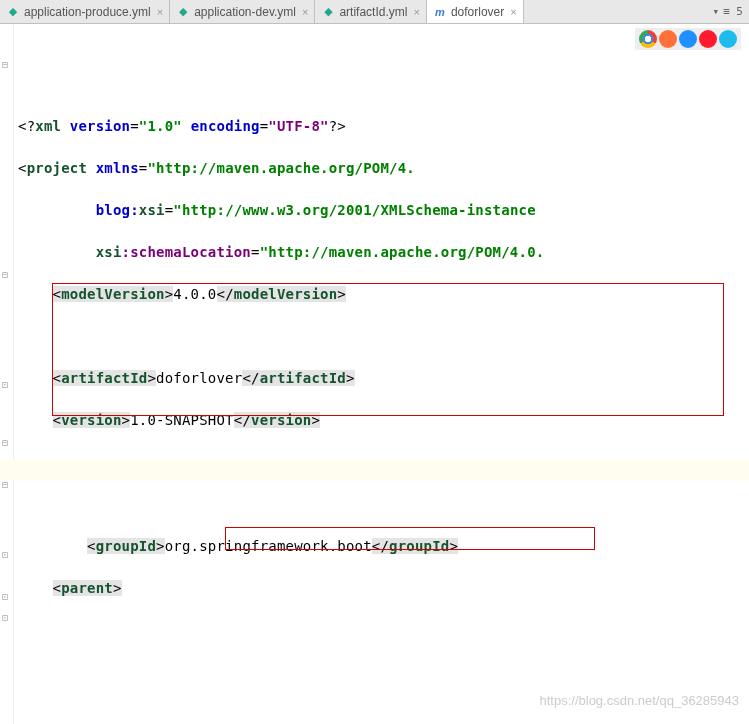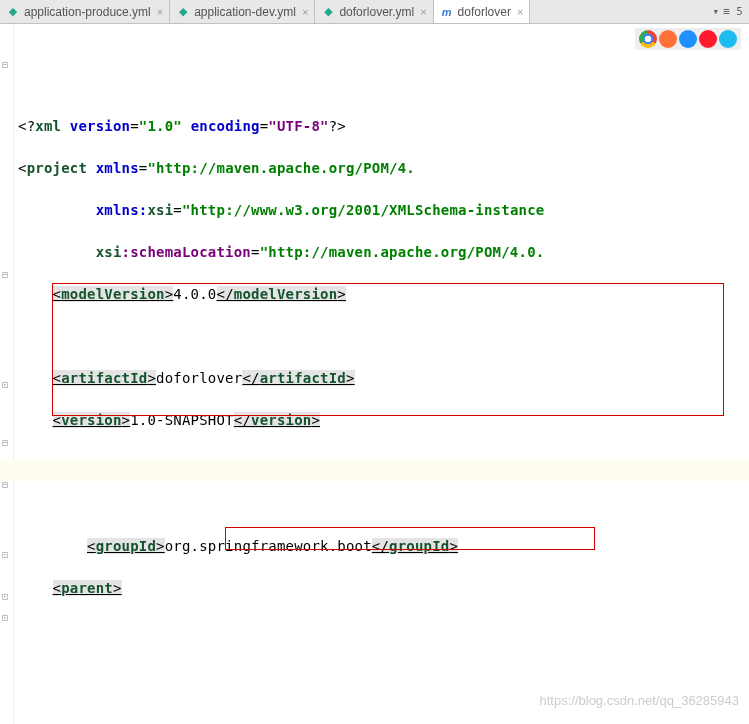--- a/index.html
+++ b/index.html
@@ -75,21 +75,21 @@
   height: 10px;
   font-size: 10px;
   color: #aaa;
 }
 .b { color: #14532d; font-weight: bold; }   
 .gb{ color: #008000; font-weight: bold; }   
 .ab{ color: #7a007a; font-weight: bold; }   
 .br{ color: #000; }                          
 .at{ color: #0000cc; font-weight: bold; }   
 .txt{ color: #000; margin-top: 28px; }
-.hl { background: #e4e4e4; text-decoration: underline; } 
+.hl { background: #e4e4e4; } 
 .redbox {
   border: 1px solid #d40000;
   position: absolute;
 }
 .box1 { left: 52px; top: 259px; width: 672px; height: 133px; }
 .box2 { left: 225px; top: 503px; width: 370px; height: 23px; }
 .yellow-row {
   position: absolute;
   left: 0;
   width: 749px;
@@ -135,21 +135,21 @@
     <span>application-produce.yml</span>
     <span class="tab-close">×</span>
   </div>
   <div class="tab">
     <span class="tab-icon yml">◆</span>
     <span>application-dev.yml</span>
     <span class="tab-close">×</span>
   </div>
   <div class="tab">
     <span class="tab-icon yml">◆</span>
-    <span>doforlover.yml</span>
+    <span>artifactId.yml</span>
     <span class="tab-close">×</span>
   </div>
   <div class="tab active">
     <span class="tab-icon m">m</span>
     <span>doforlover</span>
     <span class="tab-close">×</span>
   </div>
   <div class="right-ctrl">
     <span>▾</span>
     <span>≡ 5</span>
@@ -172,21 +172,21 @@
     <span class="gutter-mark" style="top:408px">⊟</span>
     <span class="gutter-mark" style="top:450px">⊟</span>
     <span class="gutter-mark" style="top:520px">⊡</span>
     <span class="gutter-mark" style="top:562px">⊡</span>
     <span class="gutter-mark" style="top:583px">⊡</span>
   </div>
   <div class="yellow-row"></div>
 
 <div class="line"><span class="br">&lt;?</span><span class="b">xml </span><span class="at">version</span><span class="br">=</span><span class="gb">"1.0"</span><span class="b"> </span><span class="at">encoding</span><span class="br">=</span><span class="ab">"UTF-8"</span><span class="br">?&gt;</span></div>
 <div class="line"><span class="br">&lt;</span><span class="b">project </span><span class="at">xmlns</span><span class="br">=</span><span class="gb">"http://maven.apache.org/POM/4.</span></div>
-<div class="line">         <span class="at">xmlns:</span><span class="b">xsi</span><span class="br">=</span><span class="gb">"http://www.w3.org/2001/XMLSchema-instance</span></div>
+<div class="line">         <span class="at">blog:</span><span class="b">xsi</span><span class="br">=</span><span class="gb">"http://www.w3.org/2001/XMLSchema-instance</span></div>
 <div class="line">         <span class="b">xsi</span><span class="ab">:schemaLocation</span><span class="br">=</span><span class="gb">"http://maven.apache.org/POM/4.0.</span></div>
 <div class="line">    <span class="hl"><span class="br">&lt;</span><span class="b">modelVersion</span><span class="br">&gt;</span></span><span class="txt">4.0.0</span><span class="hl"><span class="br">&lt;/</span><span class="b">modelVersion</span><span class="br">&gt;</span></span></div>
 <div class="line">&nbsp;</div>
 <div class="line">    <span class="hl"><span class="br">&lt;</span><span class="b">artifactId</span><span class="br">&gt;</span></span><span class="txt">doforlover</span><span class="hl"><span class="br">&lt;/</span><span class="b">artifactId</span><span class="br">&gt;</span></span></div>
 <div class="line">    <span class="hl"><span class="br">&lt;</span><span class="b">version</span><span class="br">&gt;</span></span><span class="txt">1.0-SNAPSHOT</span><span class="hl"><span class="br">&lt;/</span><span class="b">version</span><span class="br">&gt;</span></span></div>
 <div class="line">&nbsp;</div>
 <div class="line">&nbsp;</div>
 <div class="line">        <span class="hl"><span class="br">&lt;</span><span class="b">groupId</span><span class="br">&gt;</span></span><span class="txt">org.springframework.boot</span><span class="hl"><span class="br">&lt;/</span><span class="b">groupId</span><span class="br">&gt;</span></span></div>
 <div class="line">    <span class="hl"><span class="br">&lt;</span><span class="b">parent</span><span class="br">&gt;</span></span></div>
 

